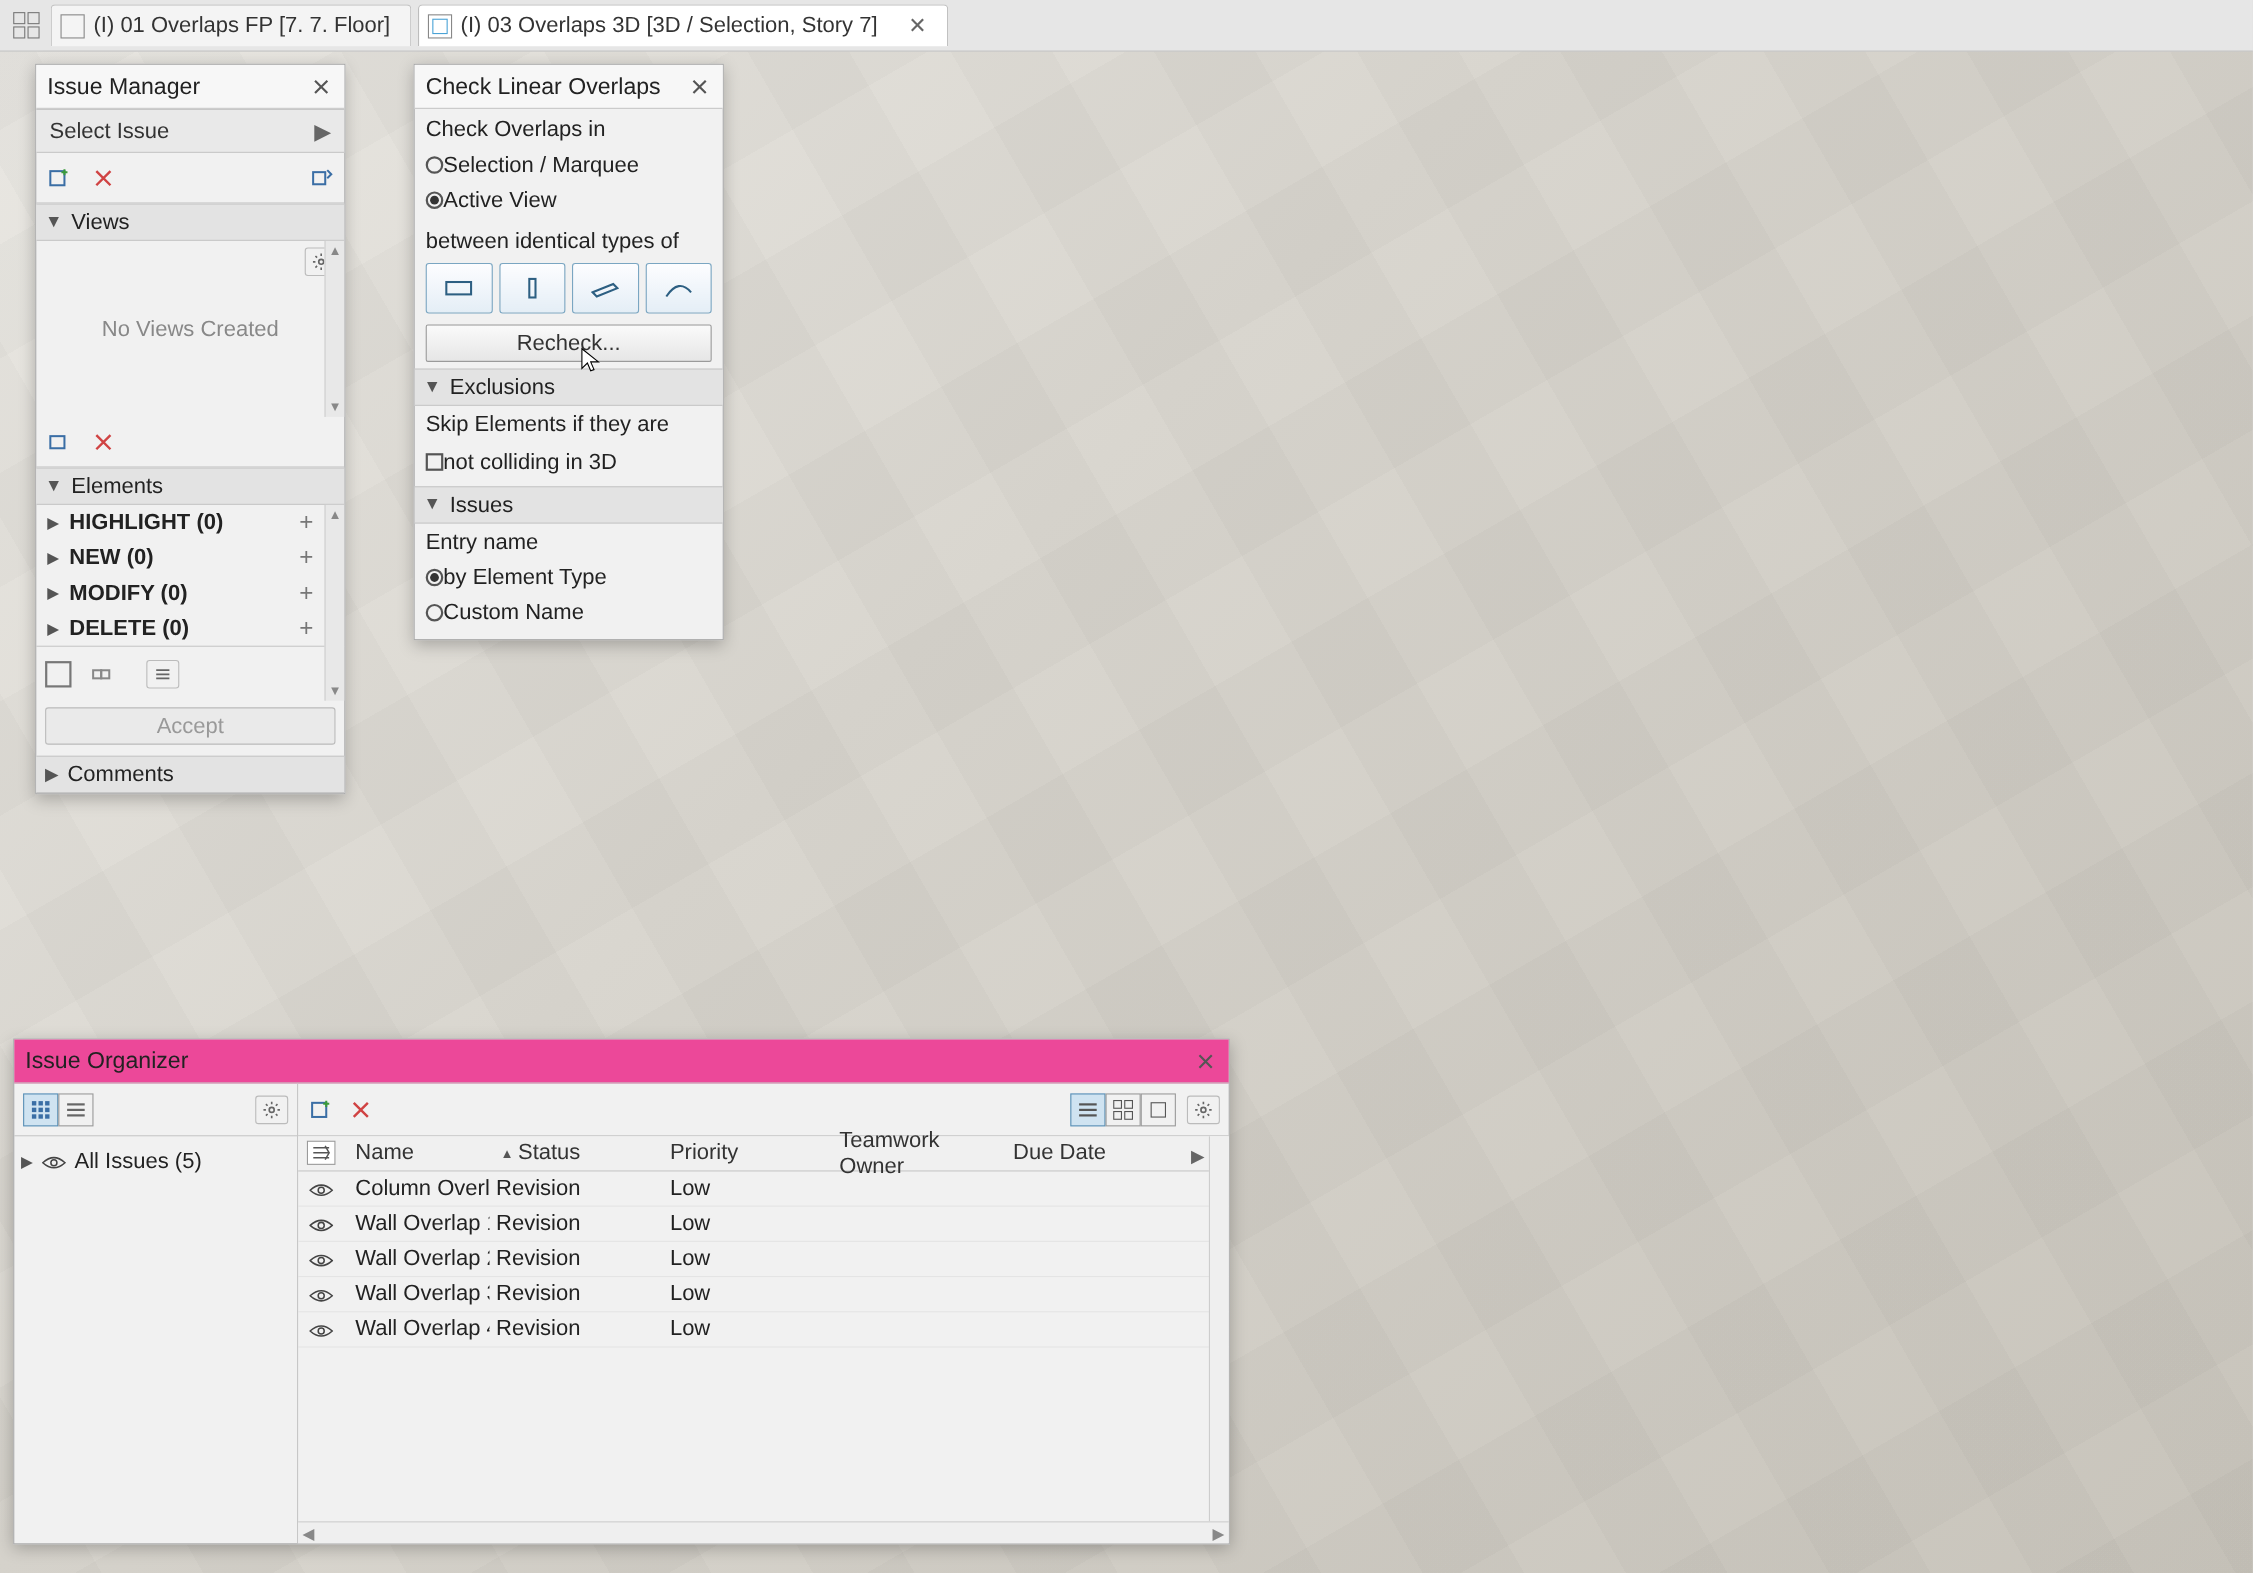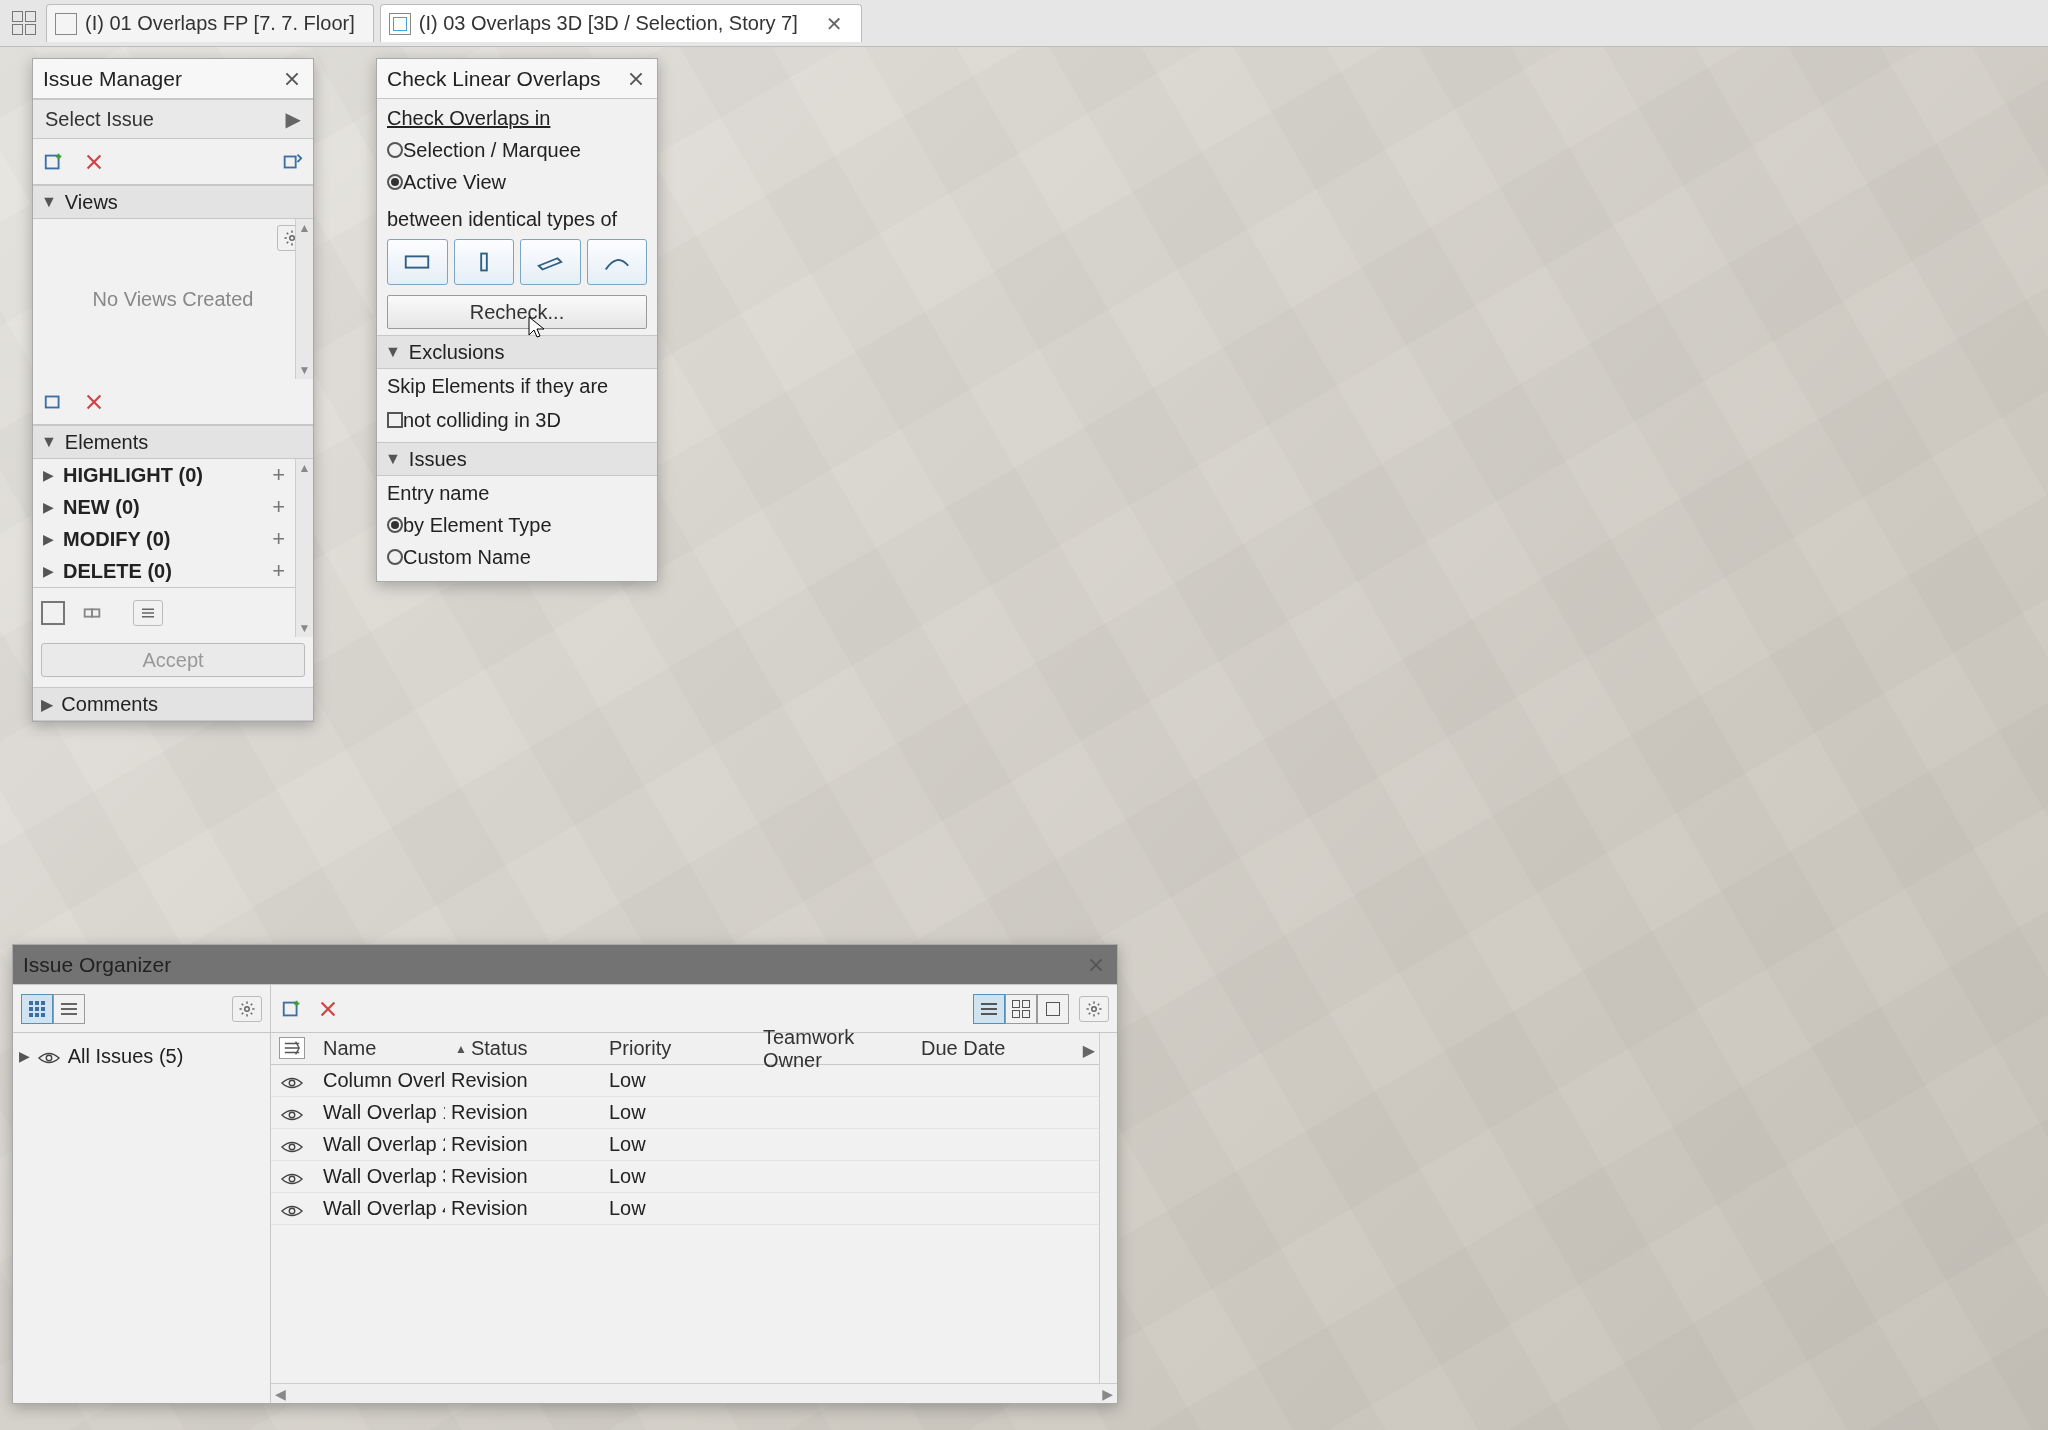--- a/index.html
+++ b/index.html
@@ -64,21 +64,21 @@
   .type-row{ display:flex;gap:6px;margin:8px 0 10px;}
   .type-btn{ flex:1;height:46px;border:1px solid #7aa6c2;background:linear-gradient(#fdfdff,#e4eef6);border-radius:3px;display:flex;align-items:center;justify-content:center;}
   .type-btn svg{width:30px;height:26px;color:#2d5f82;}
   .recheck{ height:34px;border:1px solid #9a9a9a;background:linear-gradient(#fafafa,#e6e6e6);border-radius:2px;display:flex;align-items:center;justify-content:center;font-size:20px;color:#333;position:relative;}
   .cursor{position:absolute;left:54%;top:58%;}
   .cursor svg{width:20px;height:24px;}
   .sub-section-head{ margin:6px -10px 6px;}
 
   
   #organizer{ left:12px; top:944px; width:1106px; height:460px;}
-  #organizer .panel-title{ background:#737373;}
+  #organizer .panel-title{ background:#ec4899;}
   .org-body{ display:flex; height:calc(100% - 40px);}
   .org-left{ width:258px;border-right:1px solid #c7c7c7;display:flex;flex-direction:column;}
   .org-left-tools{ height:48px;display:flex;align-items:center;padding:0 8px;gap:10px;border-bottom:1px solid #c7c7c7;}
   .view-toggle{ display:flex;gap:0;}
   .view-toggle .vt{ width:32px;height:30px;border:1px solid #9a9a9a;display:flex;align-items:center;justify-content:center;}
   .view-toggle .vt.sel{background:#cfe3f1;border-color:#5a8fb5;}
   .vt-dots{ display:grid;grid-template-columns:repeat(3,4px);grid-template-rows:repeat(3,4px);gap:2px;}
   .vt-dots span{background:#3a6ea5;}
   .vt-lines{ display:flex;flex-direction:column;gap:3px;}
   .vt-lines span{width:16px;height:2px;background:#666;}
@@ -259,21 +259,21 @@
 <div id="check-panel" class="panel">
   <div class="panel-title">
     <span>Check Linear Overlaps</span>
     <span class="close">
         <svg viewBox="0 0 10 10">
           <path d="M1 1L9 9M9 1L1 9" stroke="currentColor" stroke-width="1.4"></path>
         </svg>
       </span>
   </div>
   <div class="cp-body">
-    <div style="margin-bottom:4px;text-decoration:underline;">Check Overlaps in</div>
+    <div style="margin-bottom:4px;">Check Overlaps in</div>
     <div class="radio-row">
         <span class="radio"></span>
         <span>Selection / Marquee</span>
       </div>
     <div class="radio-row">
         <span class="radio sel"></span>
         <span>Active View</span>
       </div>
     <div style="margin-top:10px;">between identical types of</div>
     <div class="type-row">

